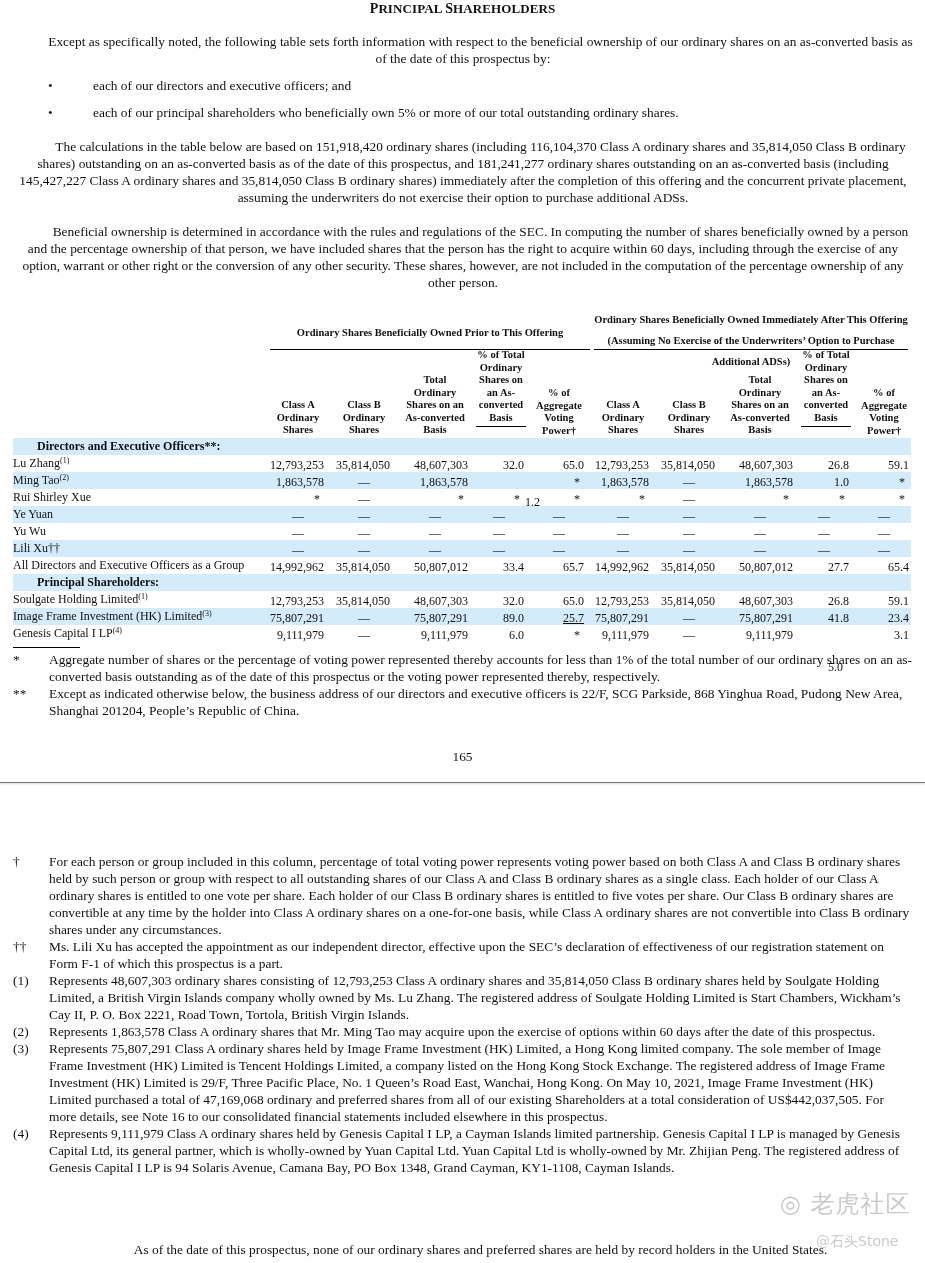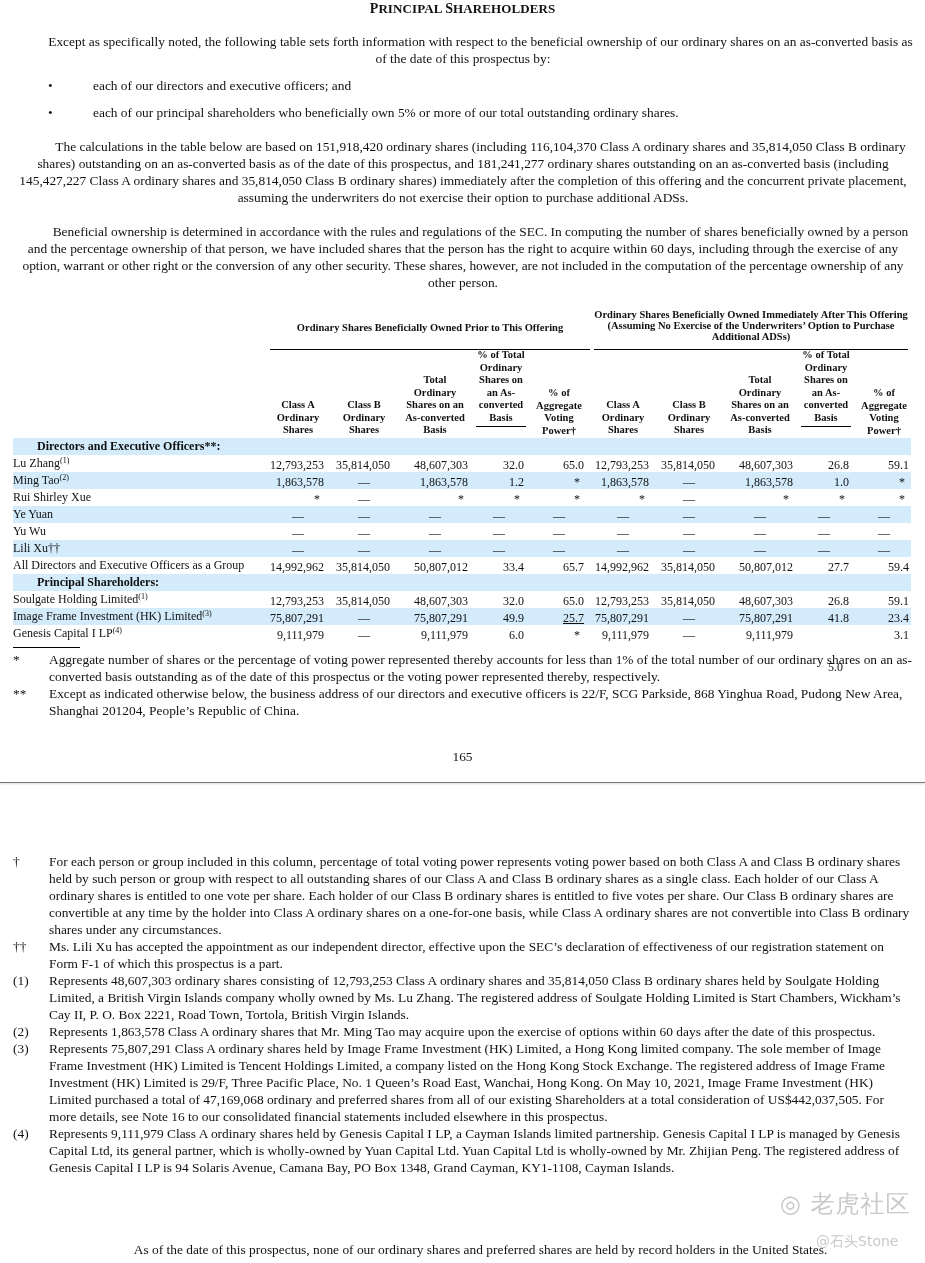--- a/index.html
+++ b/index.html
@@ -13,21 +13,21 @@
     font-weight: bold; font-size: 13px; letter-spacing: 0.1px;
   }
   .title .cap { font-size: 14px; }
   .para { position: absolute; left: 13px; width: 900px; text-indent: 35px; margin: 0; text-align: center; }
   .bullet { position: absolute; left: 13px; width: 900px; display: flex; }
   .bullet .dot { width: 80px; padding-left: 35px; box-sizing: border-box; }
   .bullet .btxt { flex: 1; }
 
   
   .shtable { position: absolute; left: 13px; top: 308px; width: 898px; }
-  .grouphead { position: absolute; font-weight: bold; font-size: 10.5px; line-height: 11px; text-align: center; }
+  .grouphead { position: absolute; font-weight: bold; font-size: 10.5px; line-height: 21px; text-align: center; }
   .grouphead.g1 { left: 257px; width: 320px; top: 14px; }
   .grouphead.g2 { left: 581px; width: 314px; top: 1px; }
   .gline { position: absolute; height: 1px; background: #000; top: 41px; }
   .gline.l1 { left: 257px; width: 320px; }
   .gline.l2 { left: 581px; width: 314px; }
   .colhead {
     position: absolute; font-weight: bold; font-size: 10.5px; line-height: 12.6px;
     text-align: center; bottom: auto;
   }
   .colhead span { display: block; border-bottom: 1px solid #000; padding-bottom: 1px; }
@@ -121,21 +121,21 @@
         <span class="cell" style="right: 196px;">35,814,050</span>
         <span class="cell" style="right: 118px;">48,607,303</span>
         <span class="cell" style="right: 62px;">26.8</span>
         <span class="cell" style="right: 2px;">59.1</span>
       </div>
       <div class="row hl">
         <span class="label">Ming Tao<sup>(2)</sup></span>
         <span class="cell" style="right: 587px;">1,863,578</span>
         <span class="cell" style="left: 325px; width: 52px; text-align: center;">—</span>
         <span class="cell" style="right: 443px;">1,863,578</span>
-        <span class="cell" style="right: 387px;">1.2</span>
+        <span class="cell" style="right: 371px; margin-top: 20px;">1.2</span>
         <span class="cell" style="right: 331px;">*</span>
         <span class="cell" style="right: 262px;">1,863,578</span>
         <span class="cell" style="left: 650px; width: 52px; text-align: center;">—</span>
         <span class="cell" style="right: 118px;">1,863,578</span>
         <span class="cell" style="right: 62px; text-align: right;">1.0</span>
         <span class="cell" style="right: 6px;">*</span>
       </div>
       <div class="row">
         <span class="label">Rui Shirley Xue</span>
         <span class="cell" style="right: 591px;">*</span>
@@ -192,21 +192,21 @@
         <span class="label">All Directors and Executive Officers as a Group</span>
         <span class="cell" style="right: 587px;">14,992,962</span>
         <span class="cell" style="right: 521px;">35,814,050</span>
         <span class="cell" style="right: 443px;">50,807,012</span>
         <span class="cell" style="right: 387px;">33.4</span>
         <span class="cell" style="right: 327px;">65.7</span>
         <span class="cell" style="right: 262px;">14,992,962</span>
         <span class="cell" style="right: 196px;">35,814,050</span>
         <span class="cell" style="right: 118px;">50,807,012</span>
         <span class="cell" style="right: 62px;">27.7</span>
-        <span class="cell" style="right: 2px;">59.4</span>
+        <span class="cell" style="right: 2px;">65.4</span>
       </div>
       <div class="row hl">
         <span class="label bold">Principal Shareholders:</span>
       </div>
       <div class="row">
         <span class="label">Soulgate Holding Limited<sup>(1)</sup></span>
         <span class="cell" style="right: 587px;">12,793,253</span>
         <span class="cell" style="right: 521px;">35,814,050</span>
         <span class="cell" style="right: 443px;">48,607,303</span>
         <span class="cell" style="right: 387px;">32.0</span>
@@ -215,21 +215,21 @@
         <span class="cell" style="right: 196px;">35,814,050</span>
         <span class="cell" style="right: 118px;">48,607,303</span>
         <span class="cell" style="right: 62px;">26.8</span>
         <span class="cell" style="right: 2px;">59.1</span>
       </div>
       <div class="row hl">
         <span class="label">Image Frame Investment (HK) Limited<sup>(3)</sup></span>
         <span class="cell" style="right: 587px;">75,807,291</span>
         <span class="cell" style="left: 325px; width: 52px; text-align: center;">—</span>
         <span class="cell" style="right: 443px;">75,807,291</span>
-        <span class="cell" style="right: 387px;">49.9</span>
+        <span class="cell" style="right: 387px;">89.0</span>
         <span class="cell" style="right: 327px; text-decoration: underline;">25.7</span>
         <span class="cell" style="right: 262px;">75,807,291</span>
         <span class="cell" style="left: 650px; width: 52px; text-align: center;">—</span>
         <span class="cell" style="right: 118px;">75,807,291</span>
         <span class="cell" style="right: 62px;">41.8</span>
         <span class="cell" style="right: 2px;">23.4</span>
       </div>
       <div class="row">
         <span class="label">Genesis Capital I LP<sup>(4)</sup></span>
         <span class="cell" style="right: 587px;">9,111,979</span>

